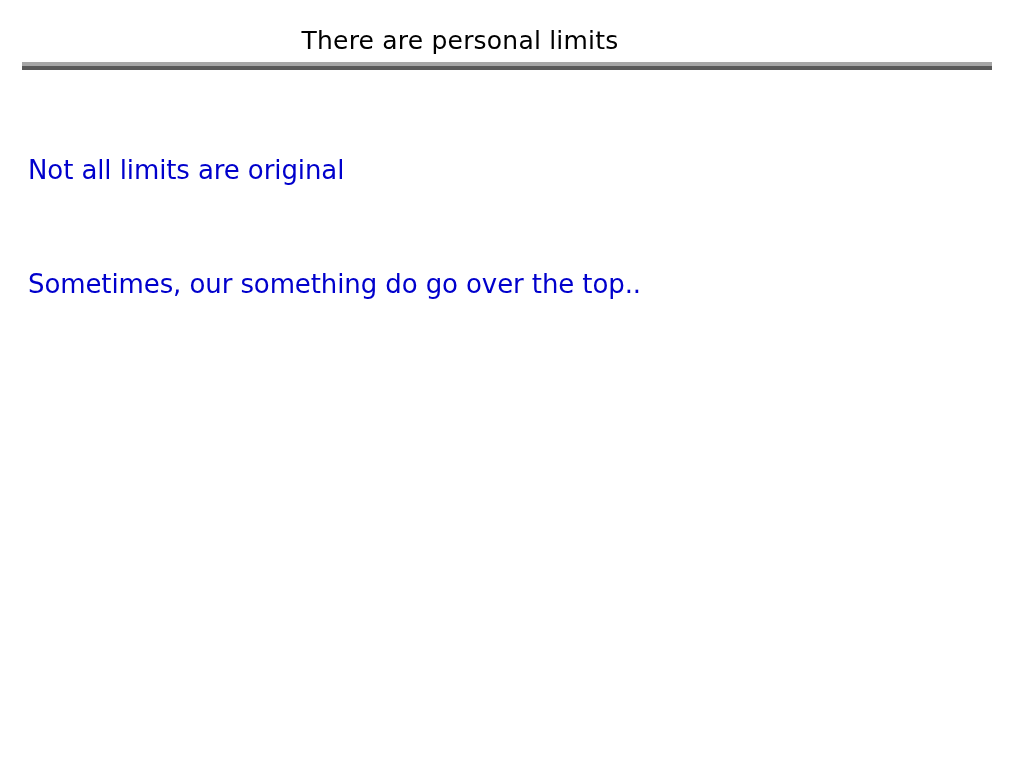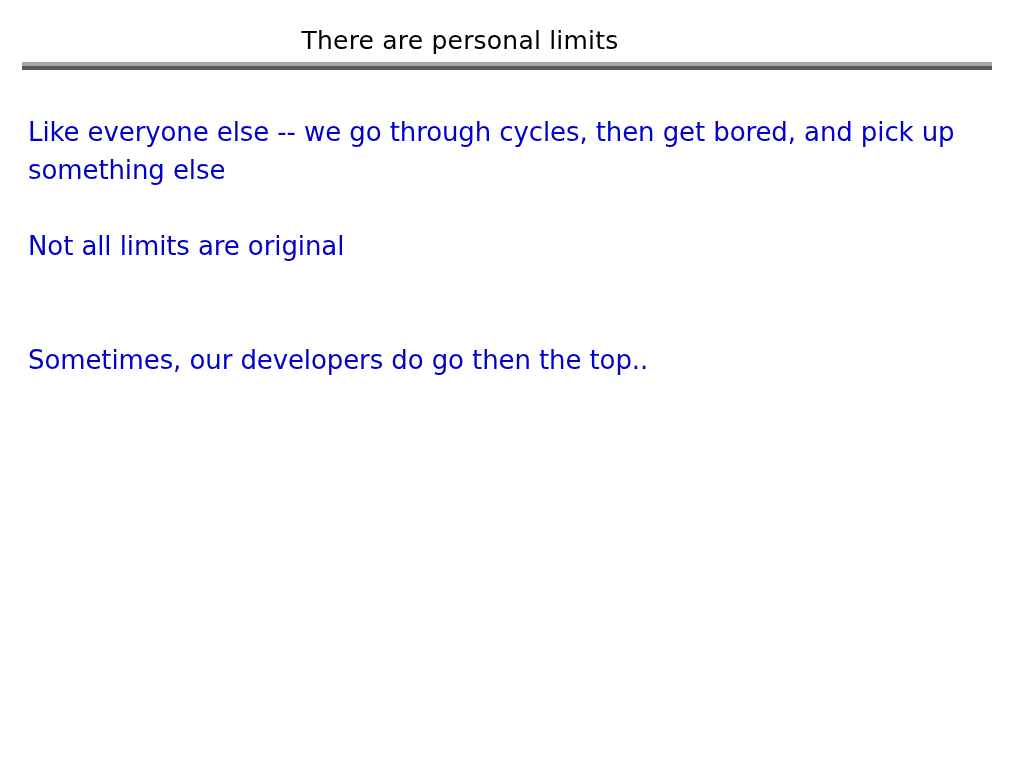--- a/index.html
+++ b/index.html
@@ -95,25 +95,24 @@
 
   <div class="slide-title">There are personal limits</div>
 
   <div class="title-rule">
     <div class="rule-light"></div>
     <div class="rule-dark"></div>
   </div>
 
   <div class="body-block">
 
-    <p class="para">Like everyone else -- we go through cycles, then get bored, and pick up something else</p>
 
     <div class="para-spacer"></div>
 
     <p class="para">Not all limits are original</p>
 
     <div class="para-spacer tall"></div>
 
-    <p class="para">Sometimes, our developers do go then the top..</p>
+    <p class="para">Sometimes, our something do go over the top..</p>
 
   </div>
 
 </div>
 
 </body></html>

